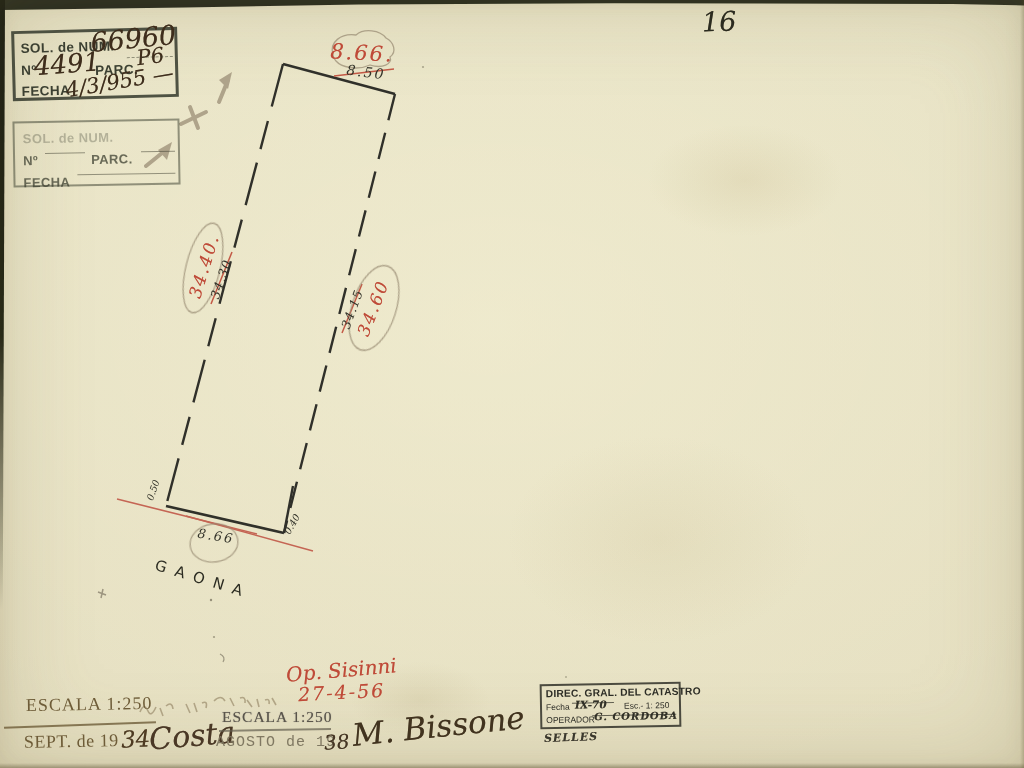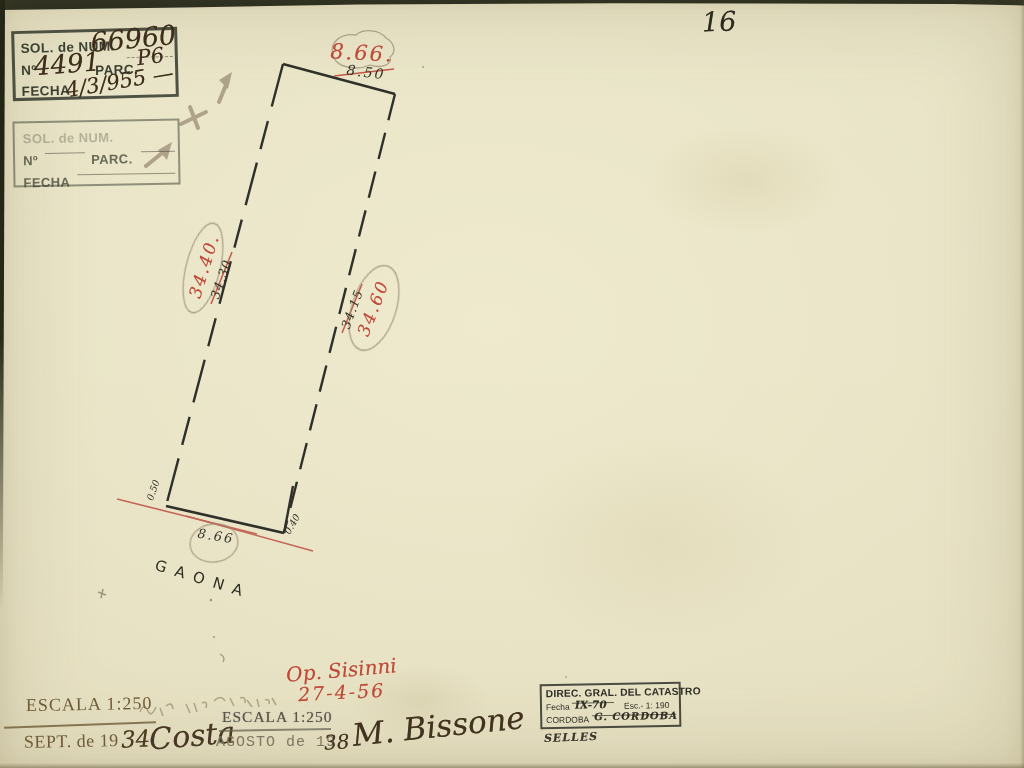--- a/index.html
+++ b/index.html
@@ -169,20 +169,20 @@
   <div class="abs" style="left:219px;top:729px;width:112px;height:1.6px;background:rgba(100,95,80,.7);transform:rotate(-1deg);"></div>
   <div class="abs faded" style="left:216px;top:734px;font-size:15px;letter-spacing:1px;">AGOSTO de 19</div>
   <div class="abs hw" style="left:324px;top:730px;font-size:20px;color:#453624;transform:rotate(-4deg);">38</div>
   <div class="abs hw" style="left:352px;top:708px;font-size:31px;color:#41331f;transform:rotate(-6deg);">M. Bissone</div>
 
   <div class="stampbox catbox">
     <span class="r" style="left:4px;top:2px;font-size:10.2px;font-weight:bold;letter-spacing:.2px;">DIREC. GRAL. DEL CATASTRO</span>
     <span class="r" style="left:4px;top:16px;font-size:8.5px;">Fecha</span>
     <span class="r hw" style="left:33px;top:13px;font-size:10.5px;font-weight:bold;color:#33332a;">IX-70</span>
     <span class="fillline" style="left:30px;top:17px;width:42px;border-color:rgba(42,42,34,.7);"></span>
-    <span class="r" style="left:82px;top:16px;font-size:8.5px;">Esc.- 1: 190</span>
-    <span class="r" style="left:4px;top:29px;font-size:8.5px;">CORDOBA</span>
+    <span class="r" style="left:82px;top:16px;font-size:8.5px;">Esc.- 1: 250</span>
+    <span class="r" style="left:4px;top:29px;font-size:8.5px;">OPERADOR</span>
     <span class="r hw" style="left:52px;top:26px;font-size:10px;font-weight:bold;color:#33332a;letter-spacing:1px;">G. CORDOBA</span>
     <span class="fillline" style="left:50px;top:30px;width:84px;border-color:rgba(42,42,34,.7);"></span>
   </div>
   <div class="abs hw" style="left:544px;top:731px;font-size:11px;font-weight:bold;letter-spacing:1px;color:rgba(45,45,36,.85);transform:rotate(-2deg);">SELLES</div>
 
 </div>
 
 </body></html>

